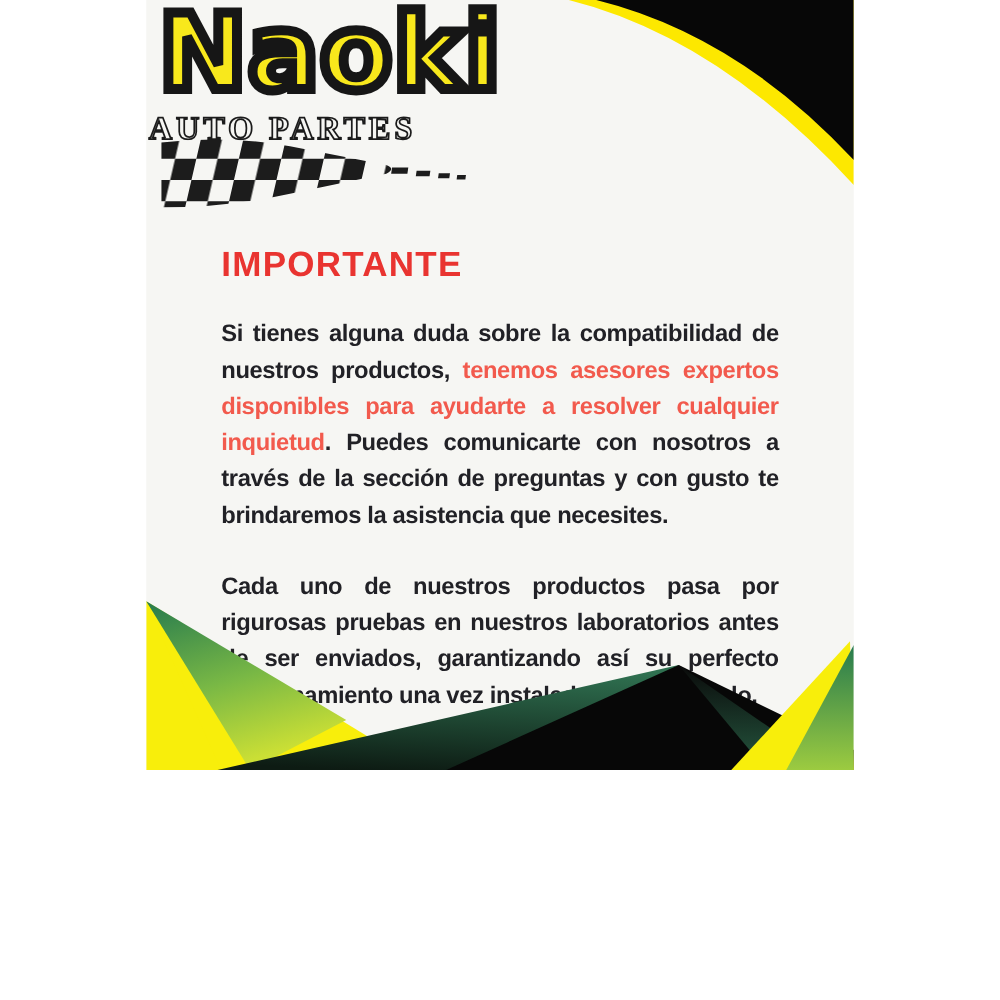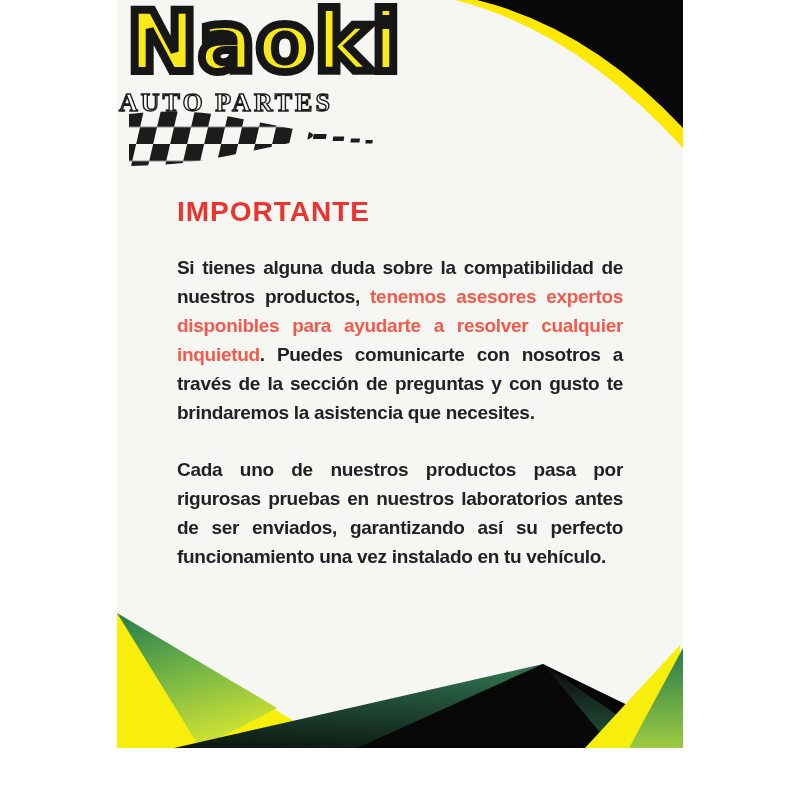--- a/index.html
+++ b/index.html
@@ -1,18 +1,18 @@
 <!DOCTYPE html>
 <html><head>
 <meta charset="utf-8">
 <style>
   html,body{margin:0;padding:0;background:#ffffff;}
   .canvas{position:relative;width:800px;height:800px;background:#ffffff;overflow:hidden;
           font-family:"Liberation Sans",sans-serif;}
-  .doc{position:absolute;left:117px;top:0;width:566px;height:748px;background:#f6f6f3;}
+  .doc{position:absolute;left:117px;top:0;width:566px;height:616px;background:#f6f6f3;}
 
   
   .topcurve{position:absolute;top:0;left:0;width:566px;height:170px;}
 
   
   .logo-text{position:absolute;left:10px;top:-6px;
     font-family:"DejaVu Sans",sans-serif;font-weight:bold;font-size:84px;line-height:96px;
     color:#f8e81c;-webkit-text-stroke:8px #161616;letter-spacing:1px;}
   .logo-sub{position:absolute;left:2px;top:88px;
     font-family:Liberation Serif, serif;font-weight:bold;font-size:26px;line-height:30px;

